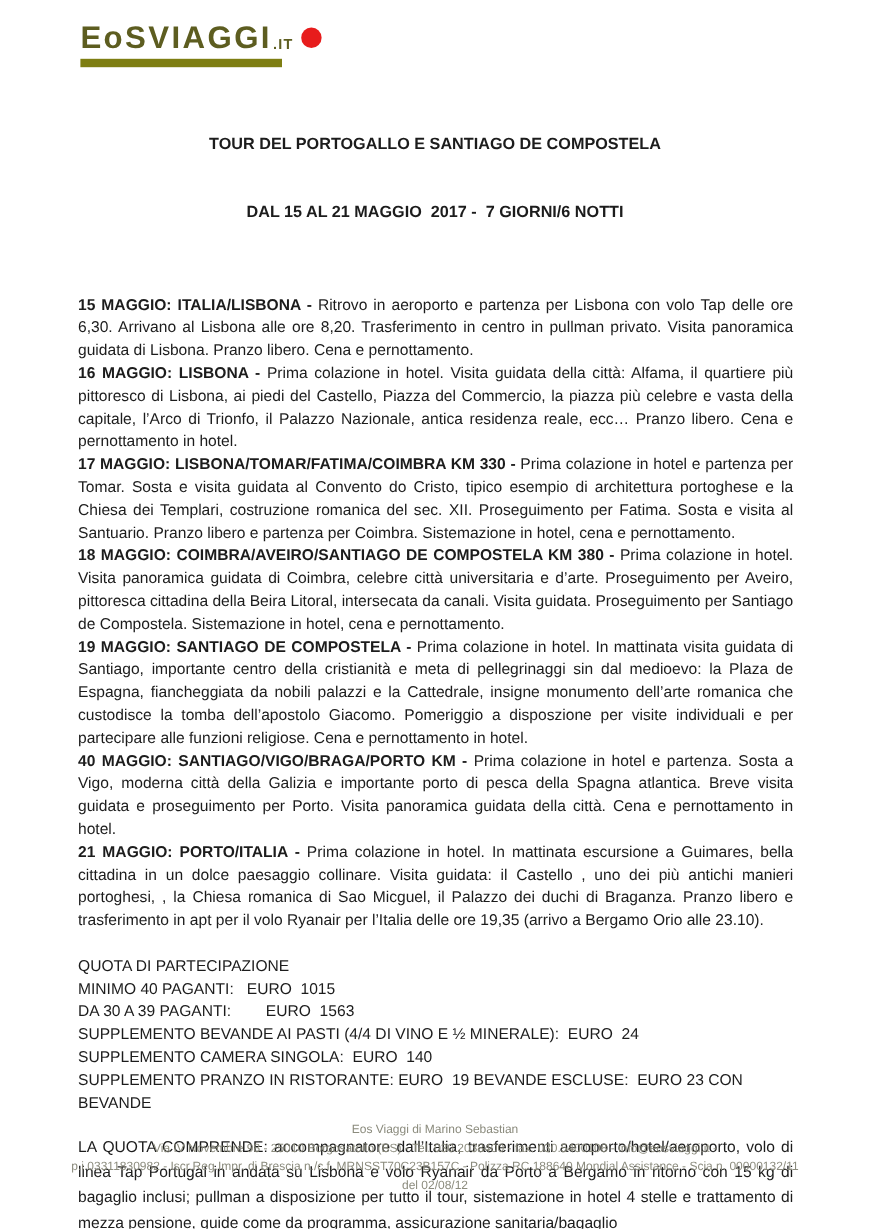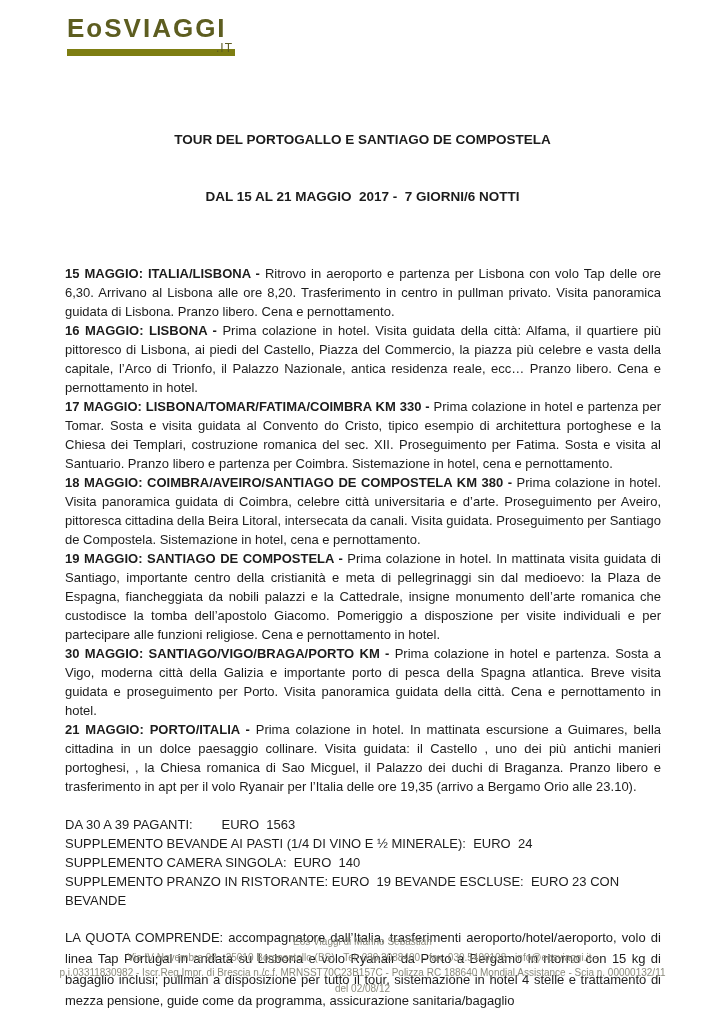--- a/index.html
+++ b/index.html
@@ -16,33 +16,32 @@
     overflow: hidden;
   }
   
   .logo {
     position: absolute;
     left: 67px;
     top: 15px;
   }
   .logo-row {
     display: flex;
-    align-items: flex-start;
+    align-items: center;
     height: 32px;
-    flex-direction: column;
   }
   .logo-text {
     font-weight: 700;
     font-size: 26px;
     letter-spacing: 2px;
     color: #5d5d20;
     line-height: 1;
   }
   .logo-tld {
-    font-weight: 400;
+    font-weight: 700;
     font-size: 12px;
     letter-spacing: 1px;
     color: #5d5d20;
     align-self: flex-end;
     margin: 0 2px 3px 1px;
   }
   .logo-dot {
     width: 17px;
     height: 17px;
     border-radius: 50%;
@@ -52,21 +51,21 @@
   }
   .logo-bar {
     width: 168px;
     height: 7px;
     background: #7e7e12;
     margin-top: 2px;
   }
   
   .title {
     margin: 0;
-    padding-top: 92px;
+    padding-top: 72px;
     text-align: center;
     font-size: 13.5px;
     font-weight: 700;
     line-height: 19px;
     white-space: pre;
   }
   .title-line { display: block; }
   
   .content {
     padding: 0 64px 0 65px;
@@ -125,27 +124,29 @@
     <p class="day"><b class="lead">15 MAGGIO: ITALIA/LISBONA -</b><span> Ritrovo in aeroporto e partenza   per Lisbona con volo Tap delle ore 6,30. Arrivano al Lisbona alle ore 8,20.  Trasferimento in centro in pullman privato. Visita panoramica guidata di Lisbona. Pranzo libero. Cena e pernottamento.</span></p>
 
     <p class="day"><b class="lead">16 MAGGIO: LISBONA -</b><span> Prima colazione in hotel. Visita guidata della città:  Alfama, il quartiere più pittoresco di Lisbona, ai piedi del Castello, Piazza del Commercio, la piazza più celebre e vasta della capitale, l’Arco di Trionfo, il Palazzo Nazionale, antica residenza reale, ecc…  Pranzo libero. Cena e pernottamento in hotel.</span></p>
 
     <p class="day"><b class="lead">17 MAGGIO: LISBONA/TOMAR/FATIMA/COIMBRA  KM 330 -</b><span> Prima colazione in hotel e partenza per Tomar. Sosta e visita guidata al Convento do Cristo, tipico esempio di architettura portoghese e la Chiesa dei Templari, costruzione romanica del sec. XII. Proseguimento per Fatima.  Sosta e visita al Santuario. Pranzo libero e partenza per Coimbra. Sistemazione in hotel, cena e pernottamento.</span></p>
 
     <p class="day"><b class="lead">18 MAGGIO: COIMBRA/AVEIRO/SANTIAGO DE COMPOSTELA  KM 380 -</b><span> Prima colazione in hotel. Visita panoramica guidata di Coimbra, celebre città universitaria e d’arte. Proseguimento per Aveiro, pittoresca cittadina della Beira Litoral, intersecata da canali. Visita guidata. Proseguimento per Santiago de Compostela. Sistemazione in hotel, cena e pernottamento.</span></p>
 
     <p class="day"><b class="lead">19 MAGGIO: SANTIAGO DE COMPOSTELA -</b><span> Prima colazione in hotel. In mattinata visita guidata di Santiago, importante centro della cristianità e meta di pellegrinaggi sin dal medioevo:  la Plaza de Espagna, fiancheggiata da nobili palazzi e la Cattedrale, insigne monumento dell’arte romanica che custodisce la tomba dell’apostolo Giacomo. Pomeriggio a disposzione per visite individuali e per partecipare alle funzioni religiose. Cena e pernottamento in hotel.</span></p>
 
-    <p class="day"><b class="lead">30 MAGGIO: SANTIAGO/VIGO/BRAGA/PORTO KM -</b><span> Prima colazione in hotel e partenza. Sosta a Vigo, moderna città della Galizia e importante porto di pesca della Spagna atlantica. Breve visita guidata  e proseguimento per Porto. Visita panoramica guidata della città. Cena e pernottamento in hotel.</span></p>
+    <p class="day"><b class="lead">40 MAGGIO: SANTIAGO/VIGO/BRAGA/PORTO KM -</b><span> Prima colazione in hotel e partenza. Sosta a Vigo, moderna città della Galizia e importante porto di pesca della Spagna atlantica. Breve visita guidata  e proseguimento per Porto. Visita panoramica guidata della città. Cena e pernottamento in hotel.</span></p>
 
     <p class="day"><b class="lead">21 MAGGIO: PORTO/ITALIA -</b><span> Prima colazione in hotel. In mattinata escursione a Guimares, bella cittadina in un dolce paesaggio collinare. Visita guidata: il Castello , uno dei più antichi manieri portoghesi, , la Chiesa romanica  di Sao Micguel, il Palazzo dei duchi di Braganza. Pranzo libero e trasferimento in apt per il volo Ryanair per l’Italia delle ore 19,35 (arrivo a Bergamo Orio alle  23.10).</span></p>
 
     <section class="quota">
+      <div class="quota-line">QUOTA DI PARTECIPAZIONE</div>
+      <div class="quota-line">MINIMO 40 PAGANTI:   EURO  1015</div>
       <div class="quota-line">DA 30 A 39 PAGANTI:        EURO  1563</div>
-      <div class="quota-line">SUPPLEMENTO BEVANDE AI PASTI (1/4 DI VINO E ½ MINERALE):  EURO  24</div>
+      <div class="quota-line">SUPPLEMENTO BEVANDE AI PASTI (4/4 DI VINO E ½ MINERALE):  EURO  24</div>
       <div class="quota-line">SUPPLEMENTO CAMERA SINGOLA:  EURO  140</div>
       <div class="quota-line">SUPPLEMENTO PRANZO IN RISTORANTE: EURO  19 BEVANDE ESCLUSE:  EURO 23 CON BEVANDE</div>
     </section>
 
     <p class="includes">LA QUOTA COMPRENDE: accompagnatore dall’Italia, trasferimenti aeroporto/hotel/aeroporto, volo di linea Tap Portugal in andata su Lisbona e volo Ryanair da Porto a Bergamo in ritorno con 15 kg di bagaglio inclusi; pullman a disposizione per tutto il tour, sistemazione in hotel 4 stelle e trattamento di mezza pensione, guide come da programma, assicurazione sanitaria/bagaglio</p>
 
   </main>
 
   <footer class="footer">
     <div>Eos Viaggi di Marino Sebastian</div>

